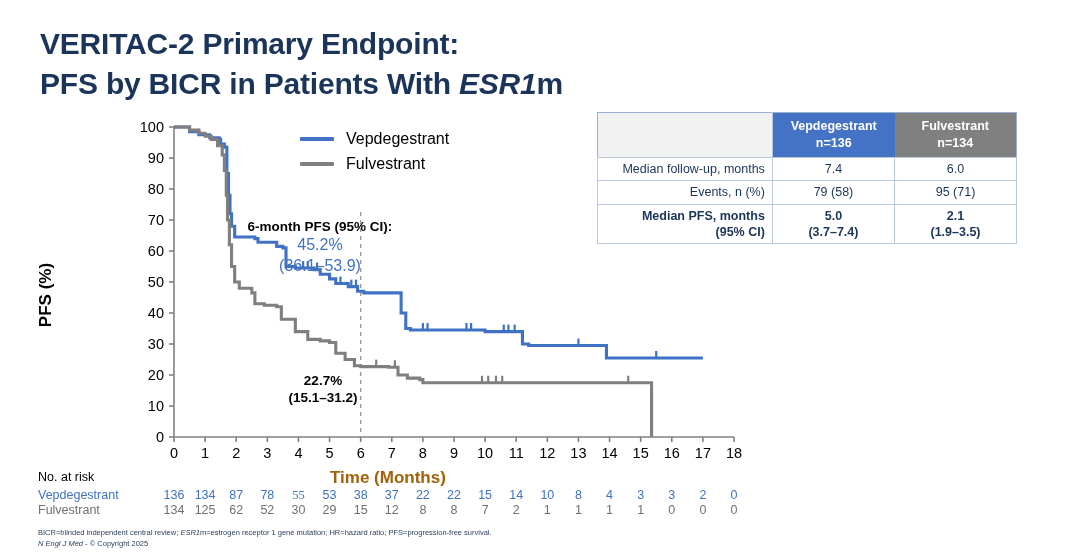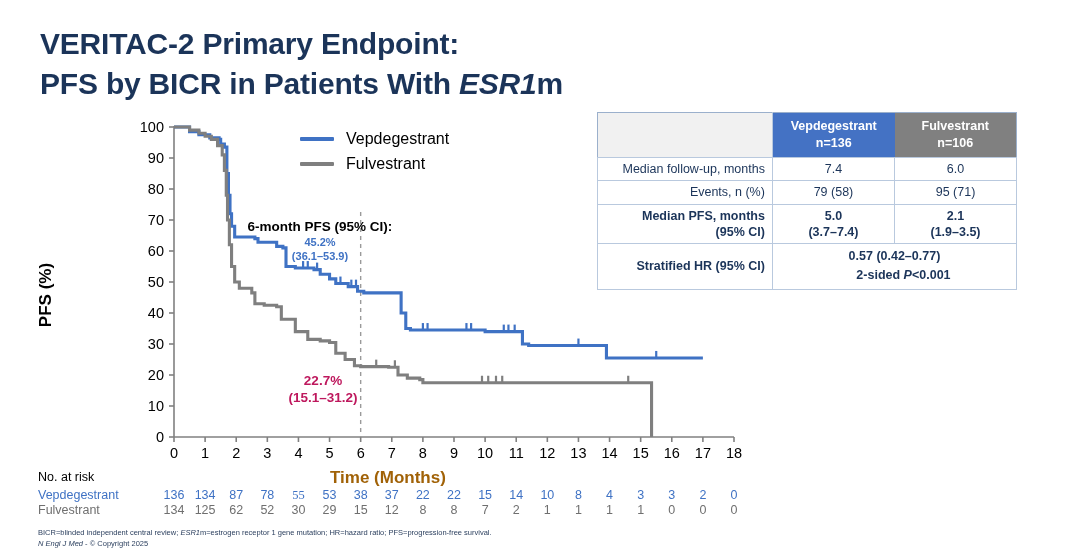--- a/index.html
+++ b/index.html
@@ -90,28 +90,28 @@
     text-align: center;
     line-height: 1.28;
     white-space: nowrap;
   }
   .annot-head {
     font-size: 13.5px;
     font-weight: bold;
     color: #000000;
   }
   .annot-blue {
-    font-size: 11px;
-    font-weight: bold;
+    font-size: 16px;
+    font-weight: normal;
     color: #3f72c4;
   }
   .annot-gray {
     font-size: 13.5px;
     font-weight: bold;
-    color: #be185d;
+    color: #000000;
   }
   .annot-pfs6 { left: 200px; top: 118px; width: 240px; }
   .annot-fulv { left: 238px; top: 272px; width: 170px; }
 
   
   .results-table {
     position: absolute;
     left: 597px;
     top: 112px;
     width: 420px;
@@ -344,21 +344,21 @@
 <table class="results-table">
   <thead>
     <tr>
       <th class="rt-corner"></th>
       <th class="rt-head-blue" id="th-blue" style="background: rgb(68, 114, 196);">
         <div>Vepdegestrant</div>
         <div>n=136</div>
       </th>
       <th class="rt-head-gray" id="th-gray" style="background: rgb(128, 128, 128);">
         <div>Fulvestrant</div>
-        <div>n=106</div>
+        <div>n=134</div>
       </th>
     </tr>
   </thead>
   <tbody>
     <tr>
       <td class="rt-label">Median follow-up, months</td>
       <td class="rt-val">7.4</td>
       <td class="rt-val">6.0</td>
     </tr>
     <tr>
@@ -371,27 +371,20 @@
         <div>Median PFS, months</div>
         <div>(95% CI)</div>
       </td>
       <td class="rt-val rt-bold">
         <div>5.0</div>
         <div>(3.7–7.4)</div>
       </td>
       <td class="rt-val rt-bold">
         <div>2.1</div>
         <div>(1.9–3.5)</div>
-      </td>
-    </tr>
-    <tr>
-      <td class="rt-label rt-bold">Stratified HR (95% CI)</td>
-      <td class="rt-span" colspan="2">
-        <div>0.57 (0.42–0.77)</div>
-        <div class="hr-line2"><span>2-sided </span><i>P</i><span>&lt;0.001</span></div>
       </td>
     </tr>
   </tbody>
 </table>
 
 <div class="risk-block">
   <div class="risk-title">No. at risk</div>
   <div class="risk-row" id="risk-row-1">
     <span class="risk-name blue">Vepdegestrant</span>
   <span class="risk-cell blue" style="left: 136px;">136</span>

